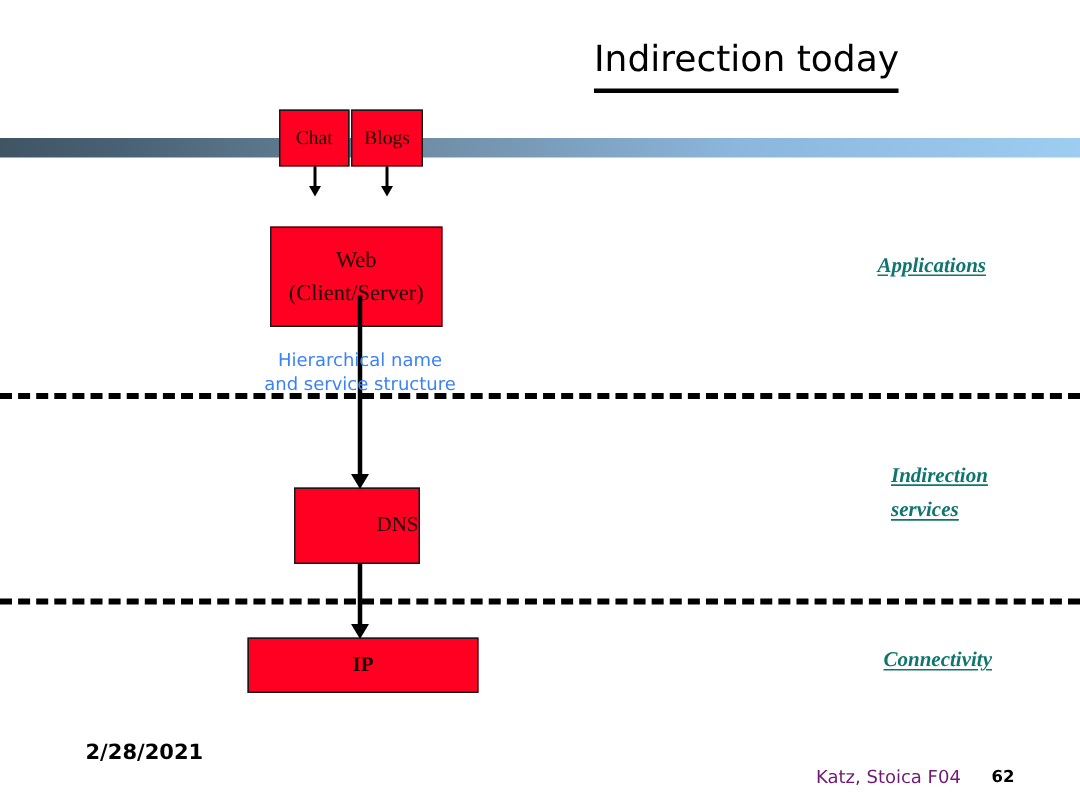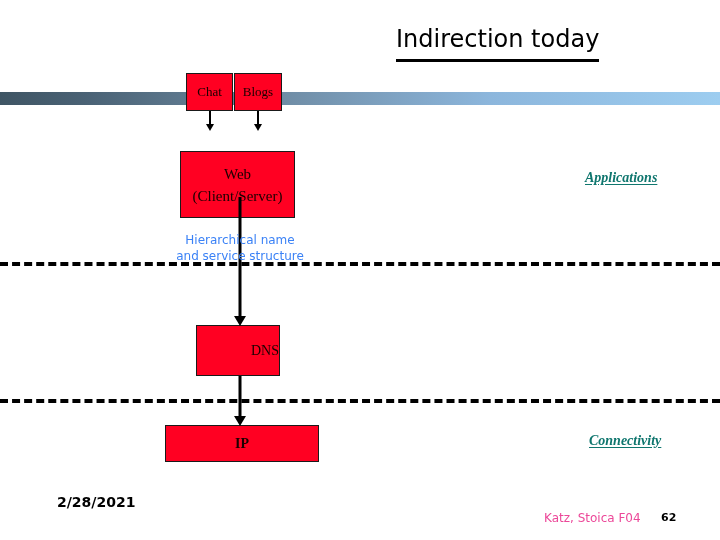--- a/index.html
+++ b/index.html
@@ -197,21 +197,21 @@
     font-size: 14px;
     font-weight: bold;
     color: #000000;
   }
   #footer-credit {
     position: absolute;
     left: 544px;
     top: 511px;
     font-family: "DejaVu Sans", sans-serif;
     font-size: 12px;
-    color: #ec4899;
+    color: #701a75;
   }
   #footer-page {
     position: absolute;
     left: 661px;
     top: 511px;
     font-family: "DejaVu Sans", sans-serif;
     font-size: 11px;
     font-weight: bold;
     color: #000000;
   }
@@ -269,20 +269,24 @@
     <span class="head"></span>
   </div>
 
   <div id="note-hier">
     <span>Hierarchical name</span><br>
     <span>and service structure</span>
   </div>
 
   <div class="layer-label" id="label-applications">Applications</div>
 
+  <div class="layer-label" id="label-indirection">
+    <span class="l1">Indirection</span>
+    <span class="l2">services</span>
+  </div>
 
   <div class="layer-label" id="label-connectivity">Connectivity</div>
 
   <div id="footer-date">2/28/2021</div>
   <div id="footer-credit">Katz, Stoica F04</div>
   <div id="footer-page">62</div>
 
 </div>
 
 </body></html>

